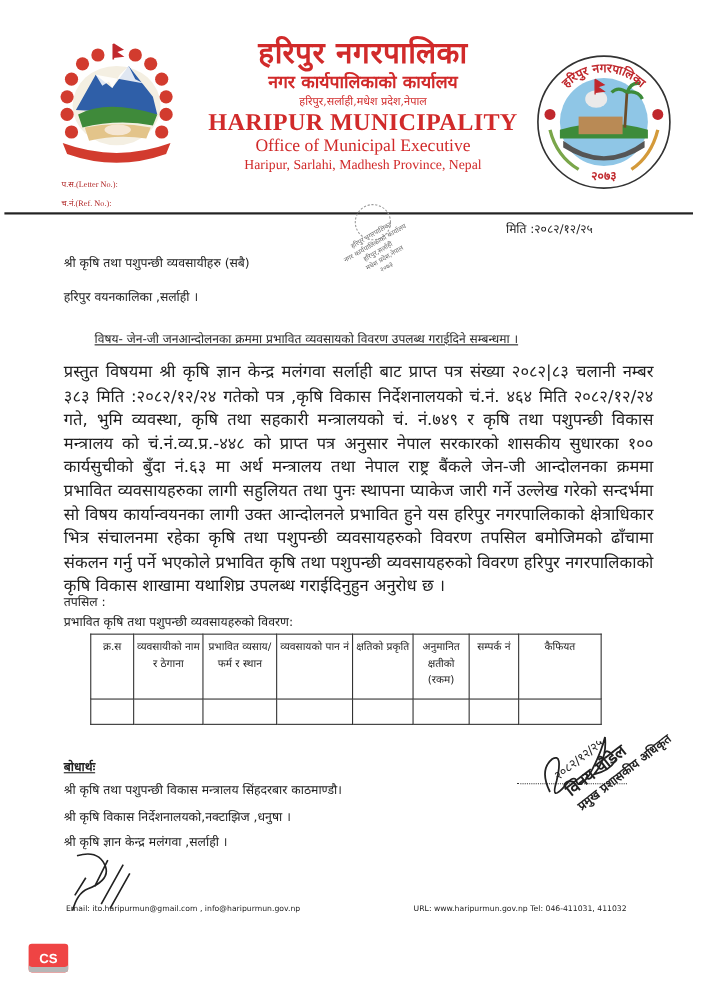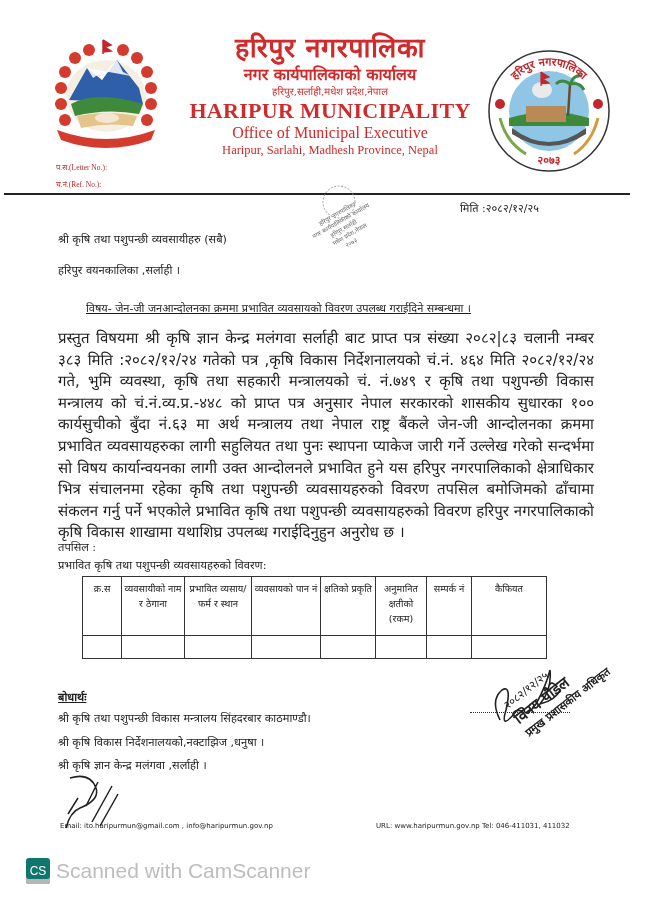--- a/index.html
+++ b/index.html
@@ -57,23 +57,23 @@
   .sig-name { font-size: 15px; }
   .sig-title { font-size: 11px; }
 
   .initials { left: 60px; top: 772px; width: 70px; height: 60px; }
 
   .footer { font-family: "DejaVu Sans", sans-serif; font-size: 7px; color: #222; top: 822px; }
   .foot-left { left: 60px; }
   .foot-right { left: 376px; }
 
   .cs { left: 26px; top: 858px; display: flex; align-items: center; gap: 6px; }
-  .cs-logo { width: 24px; height: 26px; border-radius: 3px; background: #0f766e;
+  .cs-logo { width: 36px; height: 26px; border-radius: 3px; background: #ef4444;
              display: flex; align-items: center; justify-content: center;
-             font-family: "Liberation Sans", sans-serif; font-weight: normal; font-size: 12px; color: #fff;
+             font-family: "Liberation Sans", sans-serif; font-weight: bold; font-size: 12px; color: #fff;
              box-shadow: inset 0 -5px 0 #b6b6b6; }
   .cs-text { font-family: "Liberation Sans", sans-serif; font-size: 21px; color: #bdbdbd; }
 </style>
 </head>
 <body>
 
 <svg class="abs logo-left" viewBox="0 0 118 112">
   <ellipse cx="59" cy="58" rx="40" ry="36" fill="#f4efe2"></ellipse>
   <path d="M22 62 L40 30 L55 42 L70 22 L92 50 L96 66 Z" fill="#2f5fa8"></path>
   <path d="M40 30 L46 40 L52 36 L55 42 L62 30 L70 22 L76 34 L84 38 Z" fill="#ffffff" opacity="0.85"></path>
@@ -195,14 +195,13 @@
 
 <svg class="abs initials" viewBox="0 0 70 60">
   <path d="M10 6 Q30 0 36 16 Q40 28 20 36 Q10 40 6 56 M18 26 L8 42 M26 34 L38 10 M32 50 L52 14 M40 54 L58 22" stroke="#222" stroke-width="1.5" fill="none"></path>
 </svg>
 
 <div class="abs footer foot-left">Email: ito.haripurmun@gmail.com , info@haripurmun.gov.np</div>
 <div class="abs footer foot-right">URL: www.haripurmun.gov.np  Tel: 046-411031, 411032</div>
 
 <div class="abs cs">
   <div class="cs-logo">CS</div>
-  <div class="cs-text">Scanned with CamScanner</div>
 </div>
 
 </body></html>

